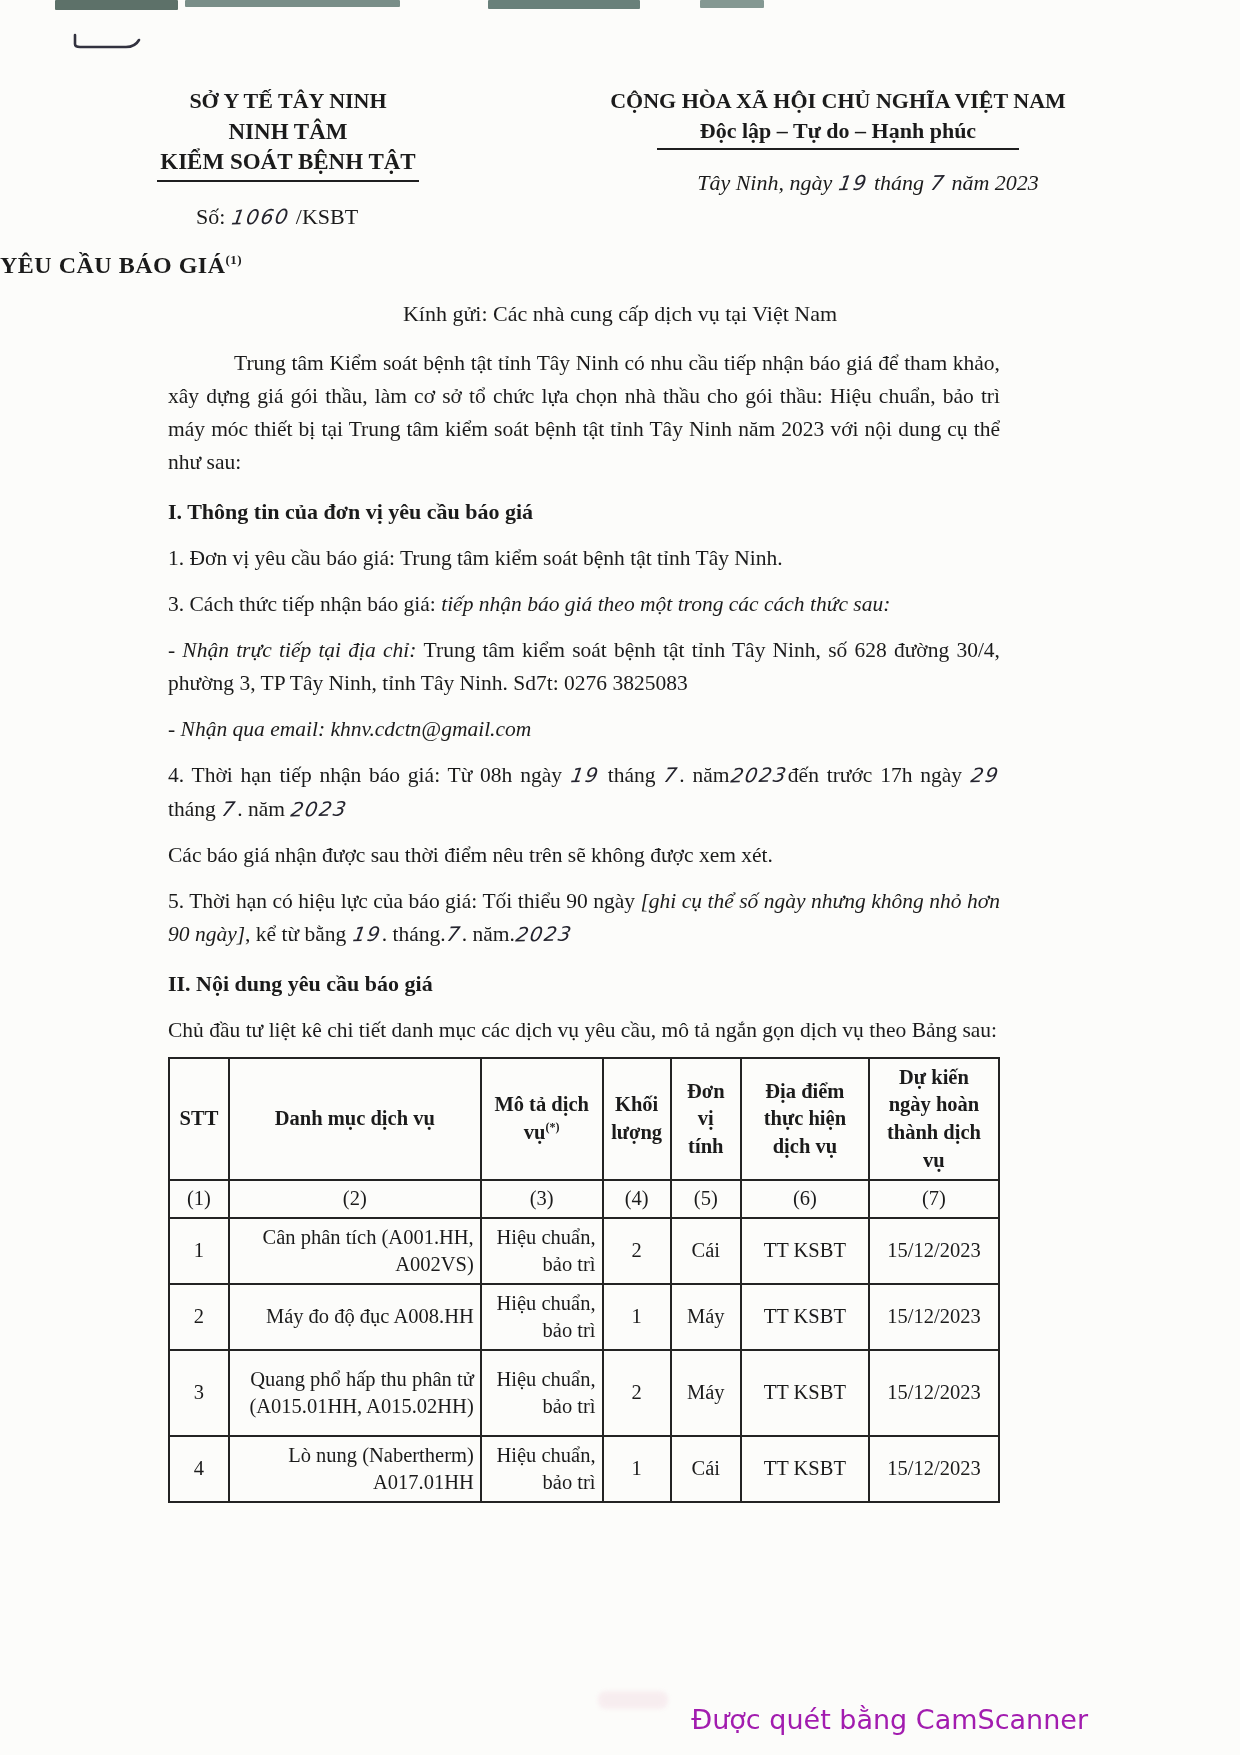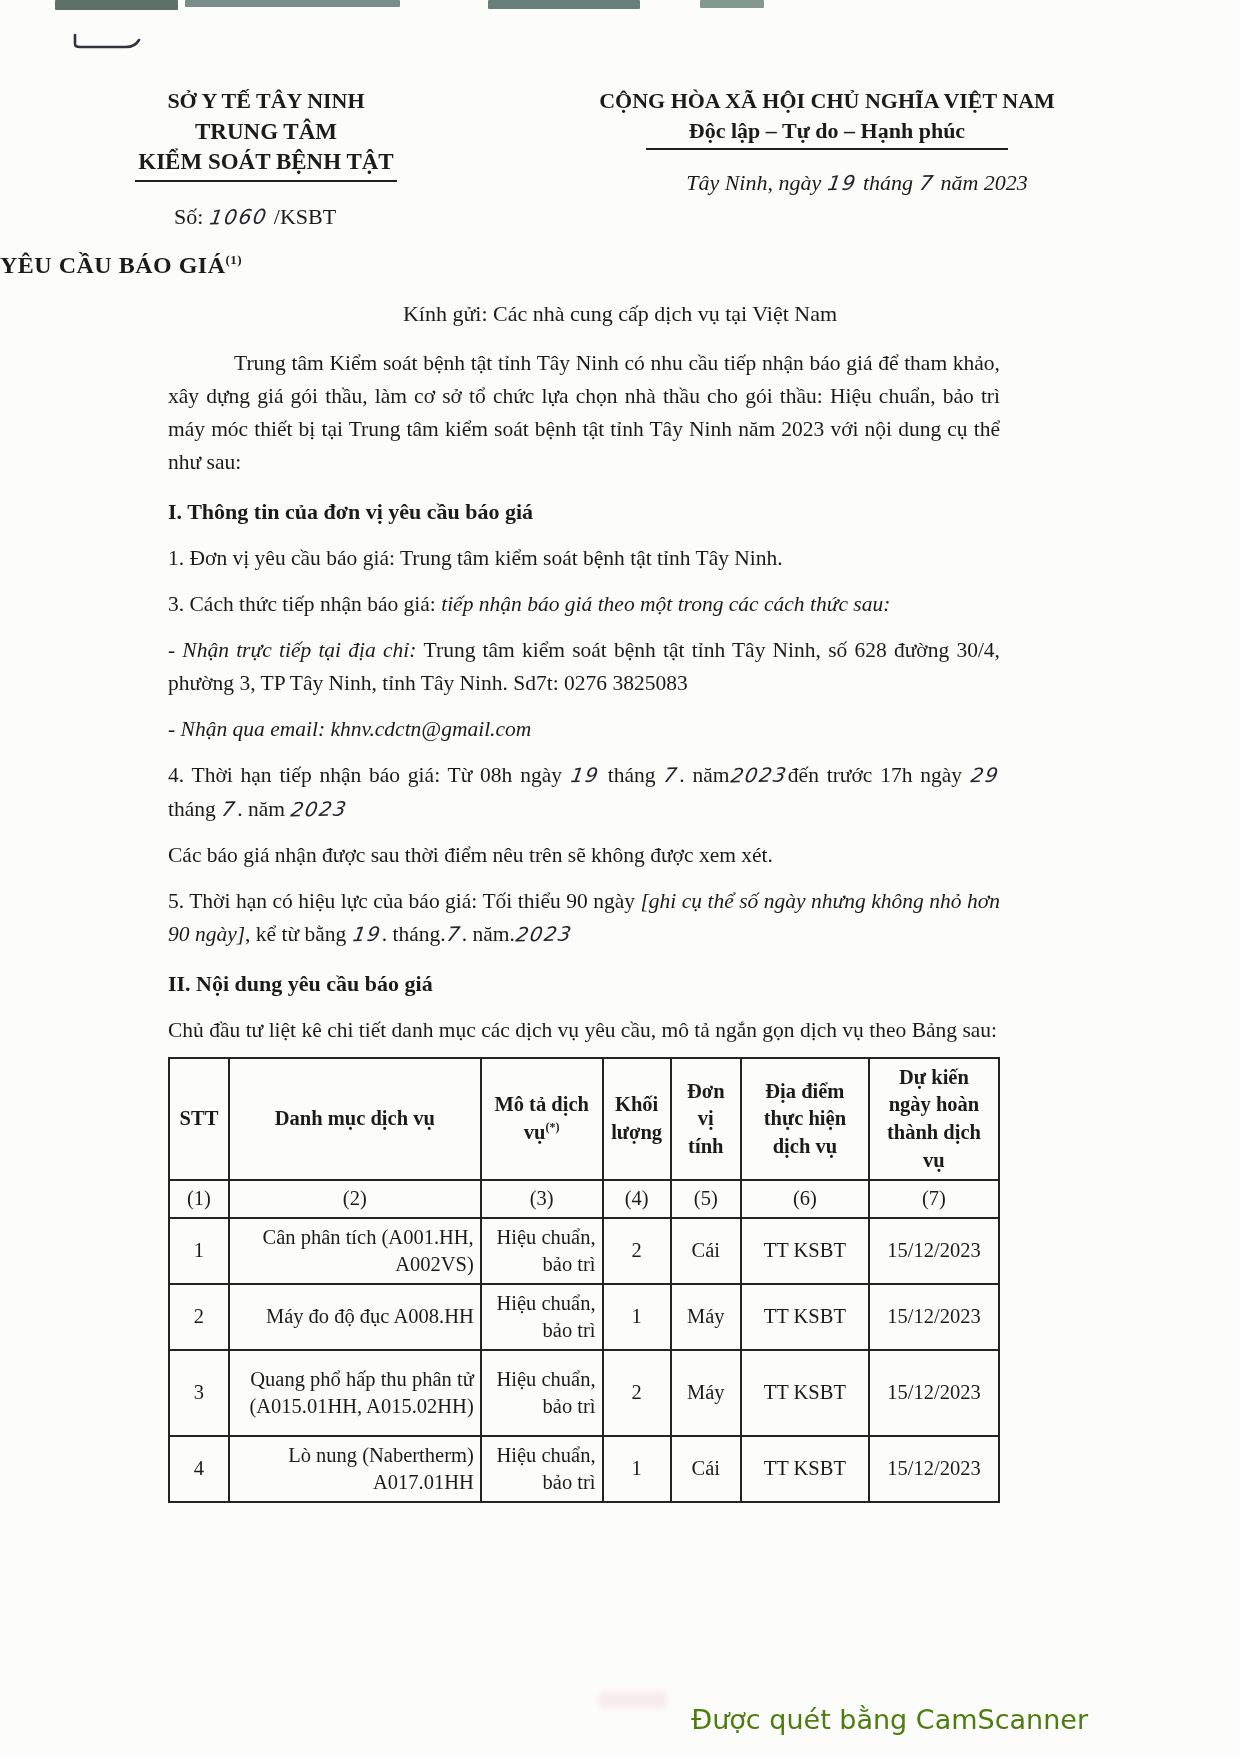--- a/index.html
+++ b/index.html
@@ -14,21 +14,21 @@
     overflow: hidden;
   }
   
   .artifact { position:absolute; top:0; border-radius:1px; }
   .a1 { left:55px;  width:123px; height:10px; background:#41584f; opacity:.85; }
   .a2 { left:185px; width:215px; height:7px;  background:#4e6a61; opacity:.75; }
   .a3 { left:488px; width:152px; height:9px;  background:#44605a; opacity:.8; }
   .a4 { left:700px; width:64px;  height:8px;  background:#516d65; opacity:.7; }
   .hand-mark { position:absolute; left:72px; top:32px; }
 
-  .header { display:flex; padding: 86px 60px 0 66px; gap: 8px; }
+  .header { display:flex; padding: 86px 60px 0 88px; gap: 8px; }
   .hdr-left { width: 400px; text-align:center; }
   .hdr-right { flex:1; text-align:center; }
   .hdr-line1 { font-weight:bold; font-size:22px; line-height:1.35; }
   .hdr-line2 { font-weight:bold; font-size:23px; line-height:1.35; }
   .hdr-line3 { font-weight:bold; font-size:23px; line-height:1.3;text-align:center; }
   .rule { height:2px; background:#1f1f1f; margin:3px auto 0 auto; }
   .rule-left { width:262px; }
   .rule-right { width:362px; }
   .so-line { margin-top:22px; text-align:left; padding-left:108px; font-size:22px; }
   .date-line { margin-top:20px; font-size:22px; font-style:italic; padding-left:60px; }
@@ -68,21 +68,21 @@
   .col-qty { width:66px; } .col-unit { width:68px; } .col-loc { width:124px; } .col-date { width:126px; }
   td.c { text-align:center; }
   td.l { text-align:right; line-height:1.3; padding:6px 8px; }
   tr.numrow td { text-align:center; height:30px; padding:2px; }
   tr.datarow td { height:56px; }
   tr.r3 td { height:76px; }
 
   .footer-note {
     position:absolute; right:152px; bottom:20px;
     font-family:"DejaVu Sans","Liberation Sans",sans-serif;
-    font-size:27px; color:#4d7c0f;
+    font-size:27px; color:#a21caf;
   }
   .smudge { position:absolute; left:598px; bottom:46px; width:70px; height:18px;
     background:#f4dfe6; opacity:.5; border-radius:8px; filter:blur(2px); }
 </style>
 </head>
 <body>
 
 <div class="page">
 
   <div class="artifact a1"></div>
@@ -90,21 +90,21 @@
   <div class="artifact a3"></div>
   <div class="artifact a4"></div>
 
   <svg class="hand-mark" width="72" height="22" viewBox="0 0 72 22">
     <path d="M3 3 L3 12 Q3 15 8 15 L54 15 Q63 15 67 8" fill="none" stroke="#32323f" stroke-width="2.6" stroke-linecap="round"></path>
   </svg>
 
   <div class="header">
     <div class="hdr-left">
       <div class="hdr-line1">SỞ Y TẾ TÂY NINH</div>
-      <div class="hdr-line2">TRUNG TÂM</div>
+      <div class="hdr-line2">NINH TÂM</div>
       <div class="hdr-line3">KIỂM SOÁT BỆNH TẬT</div>
       <div class="rule rule-left"></div>
       <div class="so-line"><span>Số: </span><span class="seg-hw">1060</span><span> /KSBT</span></div>
     </div>
     <div class="hdr-right">
       <div class="hdr-line1">CỘNG HÒA XÃ HỘI CHỦ NGHĨA VIỆT NAM</div>
       <div class="hdr-line1">Độc lập – Tự do – Hạnh phúc</div>
       <div class="rule rule-right"></div>
       <div class="date-line"><span class="seg-i">Tây Ninh, ngày </span><span class="seg-hw">19</span><span class="seg-i"> tháng </span><span class="seg-hw">7</span><span class="seg-i">  năm 2023</span></div>
     </div>

